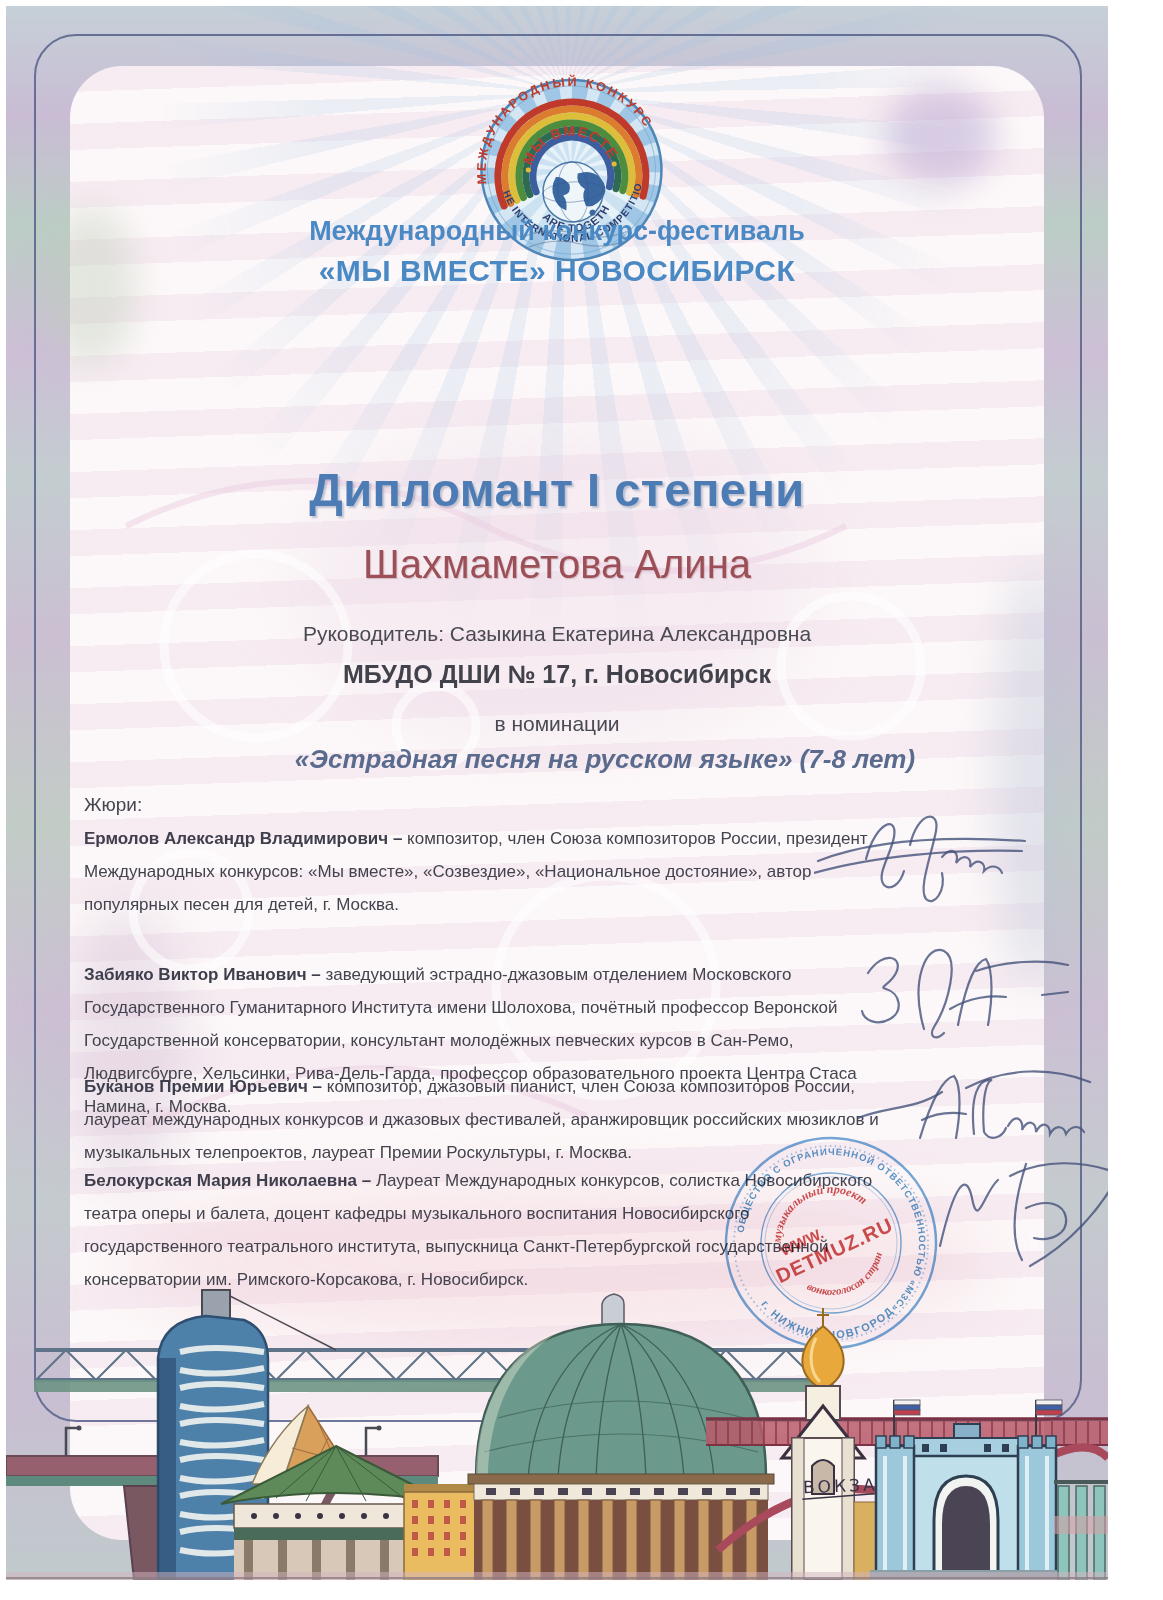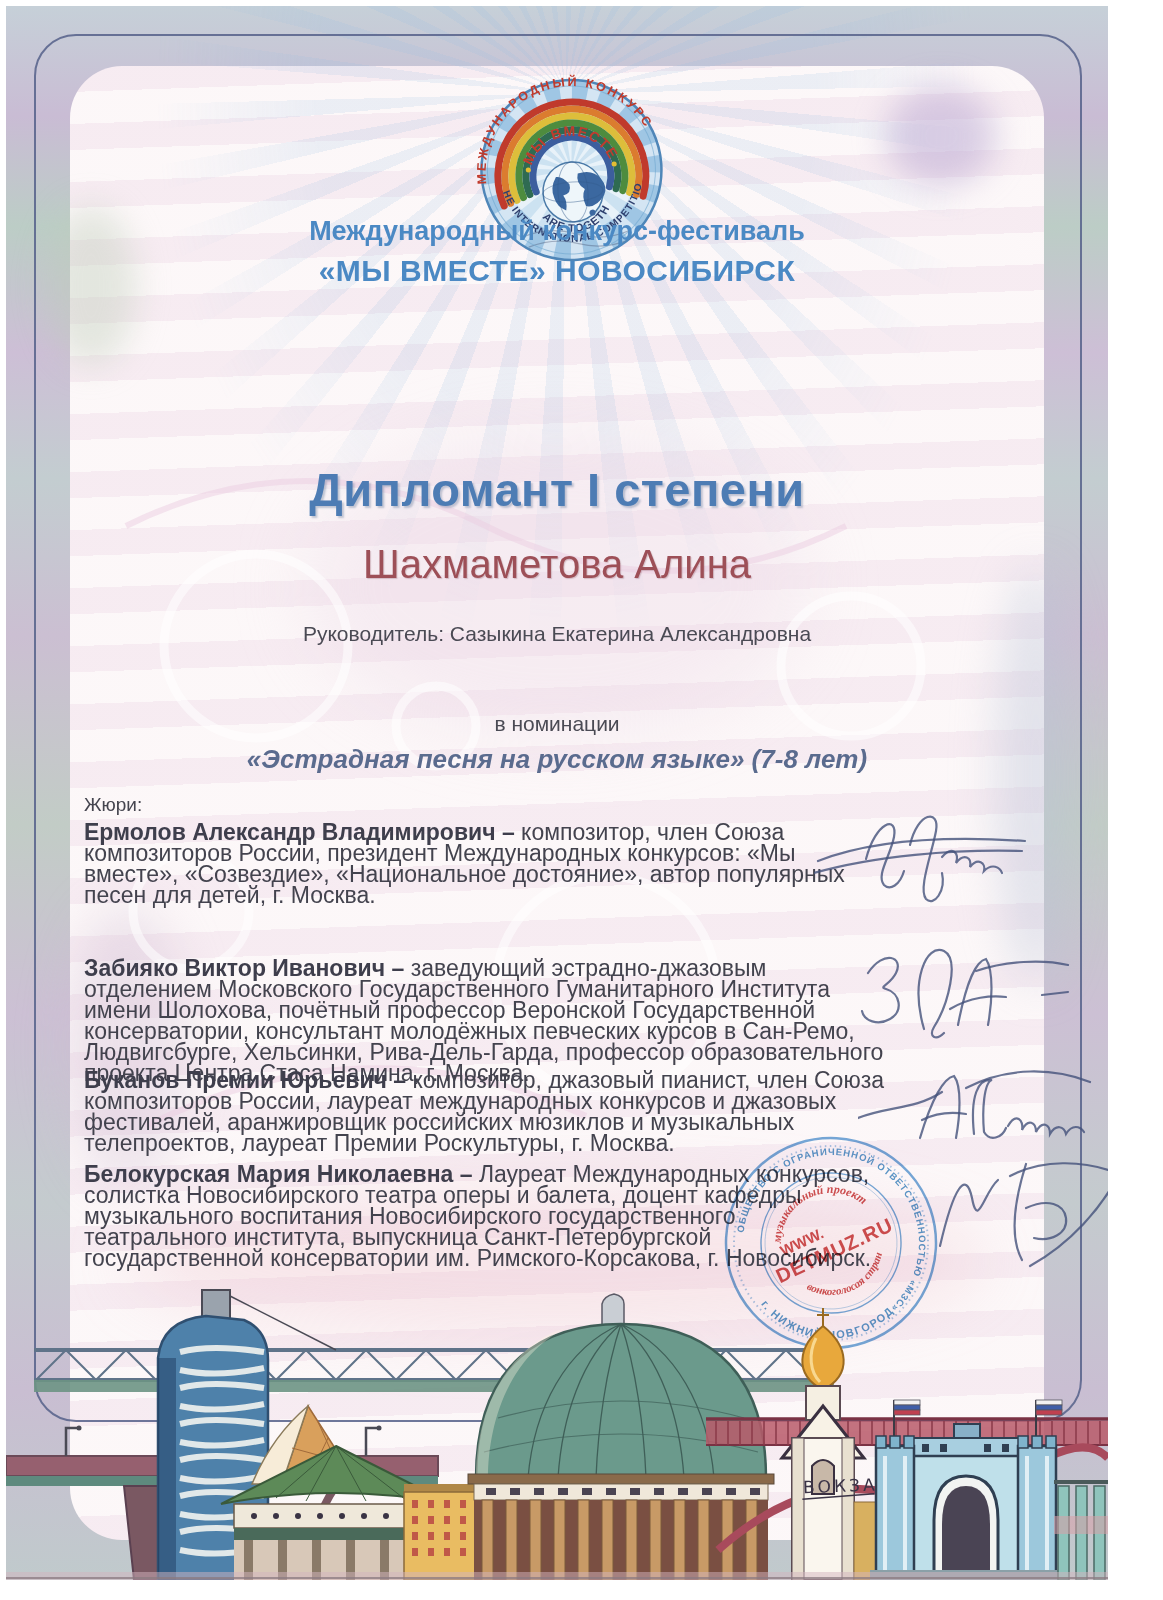--- a/index.html
+++ b/index.html
@@ -25,23 +25,23 @@
   .header-line2{top:248px;font-size:30px;font-weight:bold;color:#4b89c4;letter-spacing:.5px;text-align:center;}
   .date-line{top:296px;font-size:22px;color:#5590c8;}
   .big-title{top:342px;font-size:68px;font-weight:bold;color:#a05258;letter-spacing:34px;
     text-indent:34px;text-shadow:3px 3px 3px rgba(110,55,65,.35);}
   .award{top:456px;font-size:47px;font-weight:bold;color:#4d7cb4;letter-spacing:.5px;
     text-shadow:2px 2px 2px rgba(60,90,130,.3);}
   .recipient{top:536px;font-size:40px;color:#9d4f57;text-shadow:1px 1px 1px rgba(120,60,70,.25);}
   .leader{top:616px;font-size:21px;color:#4a4a54;}
   .school{top:654px;font-size:25px;font-weight:bold;color:#42424c;}
   .nom-intro{top:706px;font-size:21px;color:#4a4a54;}
-  .nomination{top:738px;font-size:26px;font-weight:bold;font-style:italic;color:#5a6b8e;}
+  .nomination{top:738px;font-size:26px;font-weight:bold;font-style:italic;color:#5a6b8e;padding-left:48px;}
   .jury-label{position:absolute;left:78px;top:788px;font-size:19px;color:#45454f;text-align:right;}
-  .jury-p{position:absolute;left:78px;width:800px;margin:0;font-size:23px;line-height:21px;color:#43434e;}
+  .jury-p{position:absolute;left:78px;width:800px;margin:0;font-size:17px;line-height:33px;color:#43434e;}
   .jury-p b{color:#3e3e4c;}
   .p0{top:816px;} .p1{top:952px;} .p2{top:1064px;} .p3{top:1158px;}
   .sig{position:absolute;}
   .sig path{fill:none;stroke:#44517a;stroke-width:2.2;stroke-linecap:round;opacity:.8;}
   .stamp{position:absolute;left:700px;top:1112px;width:250px;height:250px;
     mix-blend-mode:multiply;opacity:.92;transform:rotate(3deg);}
   .logo{position:absolute;left:435px;top:40px;width:260px;height:235px;transform:rotate(-4deg);}
   .cityscape{position:absolute;left:0;bottom:0;width:1102px;height:292px;}
   .swirls{position:absolute;left:0;top:0;width:1102px;height:1574px;}
 </style>
@@ -152,20 +152,21 @@
     <text font-size="10" font-weight="bold" letter-spacing="1" fill="#2e3f6e" text-anchor="middle">
       <textPath href="#arcIntl" startOffset="50%">THE INTERNATIONAL COMPETITION</textPath>
     </text>
   </svg>
 
   <div class="txt header-line1">Международный конкурс-фестиваль</div>
   <div class="txt header-line2">«МЫ ВМЕСТЕ» НОВОСИБИРСК</div>
   <div class="txt award">Дипломант I степени</div>
   <div class="txt leader">Руководитель: Сазыкина Екатерина Александровна</div>
   <div class="txt recipient">Шахмаметова Алина</div>
+  <div class="txt school">МБУДО ДШИ № 17, г. Новосибирск</div>
   <div class="txt nom-intro">в номинации</div>
   <div class="txt nomination">«Эстрадная песня на русском языке» (7-8 лет)</div>
 
   <div class="jury-label">Жюри:</div>
   <p class="jury-p p0"><b>Ермолов Александр Владимирович –</b><span> композитор, член Союза композиторов России, президент Международных конкурсов: «Мы вместе», «Созвездие», «Национальное достояние», автор популярных песен для детей, г. Москва.</span></p>
   <p class="jury-p p1"><b>Забияко Виктор Иванович –</b><span> заведующий эстрадно-джазовым отделением Московского Государственного Гуманитарного Института имени Шолохова, почётный профессор Веронской Государственной консерватории, консультант молодёжных певческих курсов в Сан-Ремо, Людвигсбурге, Хельсинки, Рива-Дель-Гарда, профессор образовательного проекта Центра Стаса Намина, г. Москва.</span></p>
   <p class="jury-p p2"><b>Буканов Премии Юрьевич –</b><span> композитор, джазовый пианист, член Союза композиторов России, лауреат международных конкурсов и джазовых фестивалей, аранжировщик российских мюзиклов и музыкальных телепроектов, лауреат Премии Роскультуры, г. Москва.</span></p>
   <p class="jury-p p3"><b>Белокурская Мария Николаевна –</b><span> Лауреат Международных конкурсов, солистка Новосибирского театра оперы и балета, доцент кафедры музыкального воспитания Новосибирского государственного театрального института, выпускница Санкт-Петербургской государственной консерватории им. Римского-Корсакова, г. Новосибирск.</span></p>
 
   <svg class="sig" style="left:808px;top:795px;" width="215" height="105" viewBox="0 0 215 105">

